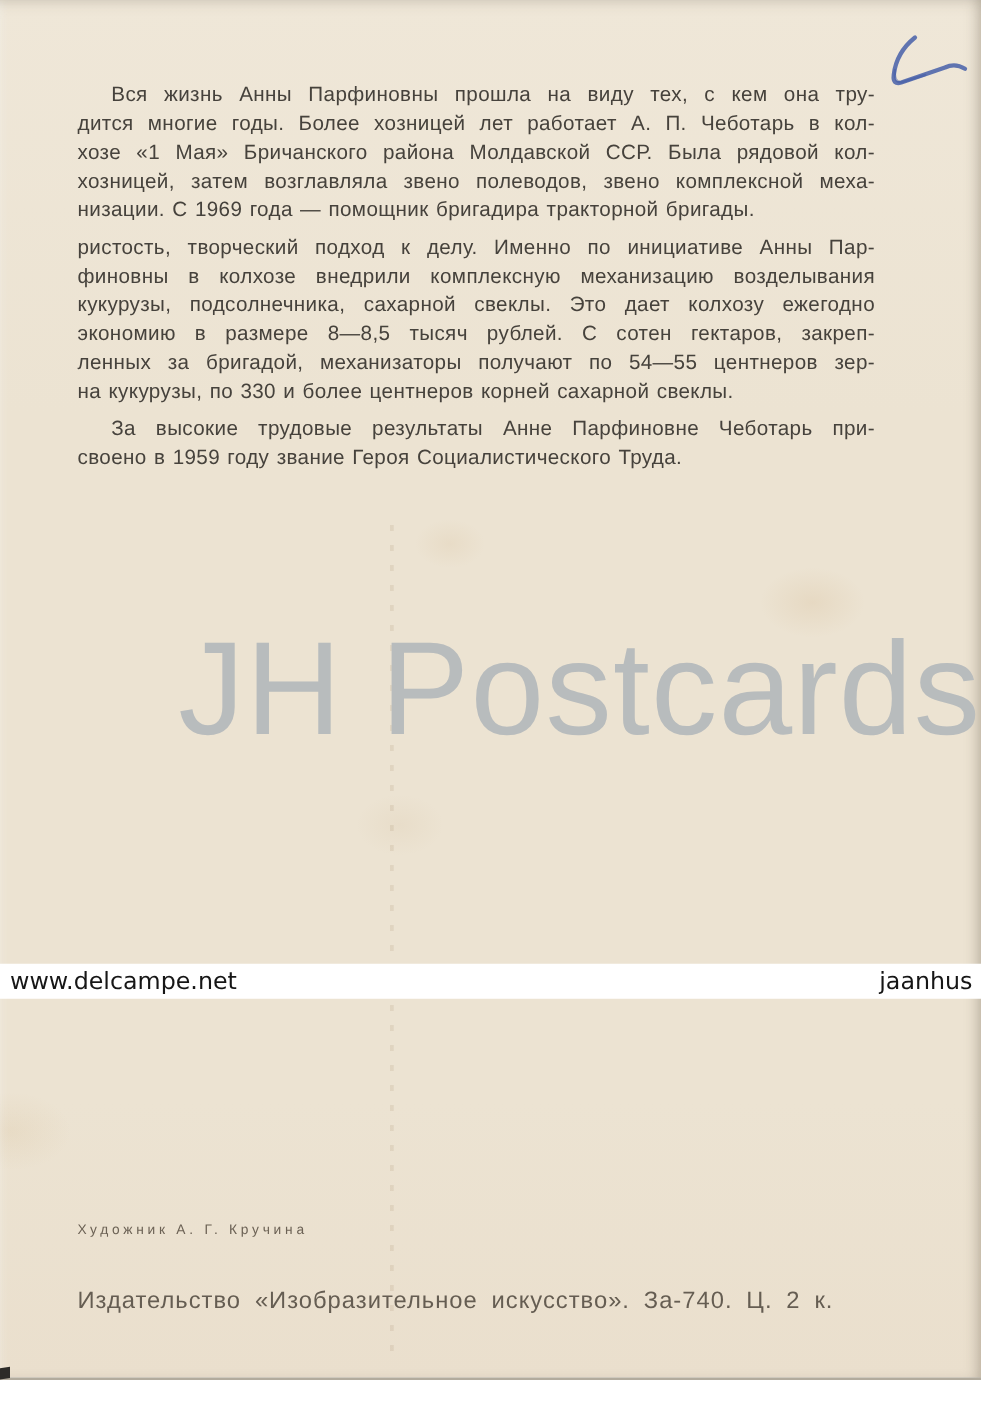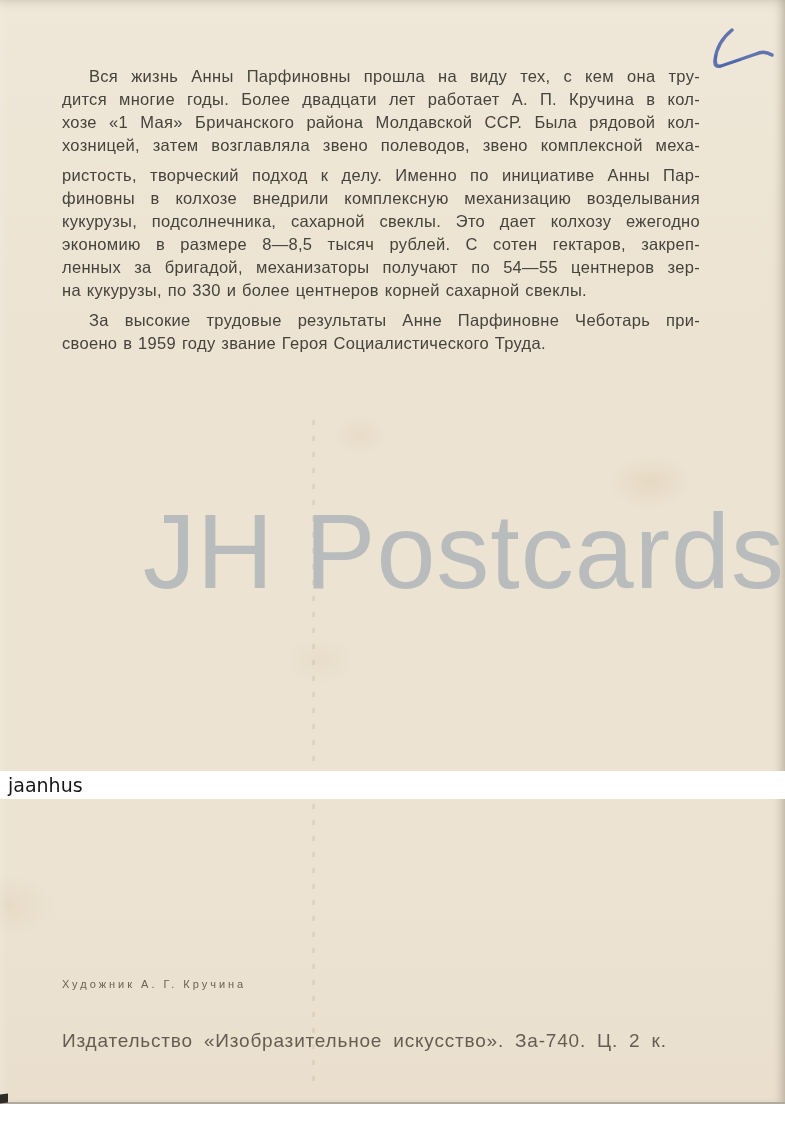--- a/index.html
+++ b/index.html
@@ -96,23 +96,24 @@
     <div class="crease"></div>
 
     <svg class="pen-mark" width="95" height="55" viewBox="0 0 95 55">
       <path d="M 42 8 Q 27 20 25 38 Q 24 46 31 44 L 66 32 Q 74 28 82 33" fill="none" stroke-width="3.4" stroke-linecap="round" stroke-linejoin="round" opacity="0.8" stroke="#3c57a6"></path>
       <path d="M 26 34 Q 25 44 31 44 L 50 38" fill="none" stroke-width="2" stroke-linecap="round" opacity="0.45" stroke="#3c57a6"></path>
     </svg>
 
     <div class="body-text">
       <div class="para">
         <div class="line first">Вся жизнь Анны Парфиновны прошла на виду тех, с кем она тру-</div>
-        <div class="line">дится многие годы. Более двадцати лет работает А. П. Кручина в кол-</div>
+        <div class="line">дится многие годы. Более хозницей лет работает А. П. Чеботарь в кол-</div>
         <div class="line">хозе «1 Мая» Бричанского района Молдавской ССР. Была рядовой кол-</div>
         <div class="line">хозницей, затем возглавляла звено полеводов, звено комплексной меха-</div>
+        <div class="line last">низации. С 1969 года — помощник бригадира тракторной бригады.</div>
       </div>
       <div class="para">
         <div class="line">ристость, творческий подход к делу. Именно по инициативе Анны Пар-</div>
         <div class="line">финовны в колхозе внедрили комплексную механизацию возделывания</div>
         <div class="line">кукурузы, подсолнечника, сахарной свеклы. Это дает колхозу ежегодно</div>
         <div class="line">экономию в размере 8—8,5 тысяч рублей. С сотен гектаров, закреп-</div>
         <div class="line">ленных за бригадой, механизаторы получают по 54—55 центнеров зер-</div>
         <div class="line last">на кукурузы, по 330 и более центнеров корней сахарной свеклы.</div>
       </div>
       <div class="para">
@@ -124,16 +125,17 @@
     <div class="watermark">JH Postcards</div>
 
     <div class="credit artist">Художник А. Г. Кручина</div>
 
     <div class="credit publisher">Издательство «Изобразительное искусство». За-740. Ц. 2 к.</div>
 
     <div class="corner-mark"></div>
   </div>
 
   <div class="footer">
+    <span>www.delcampe.net</span>
     <span>jaanhus</span>
   </div>
 
 </div>
 
 </body></html>

